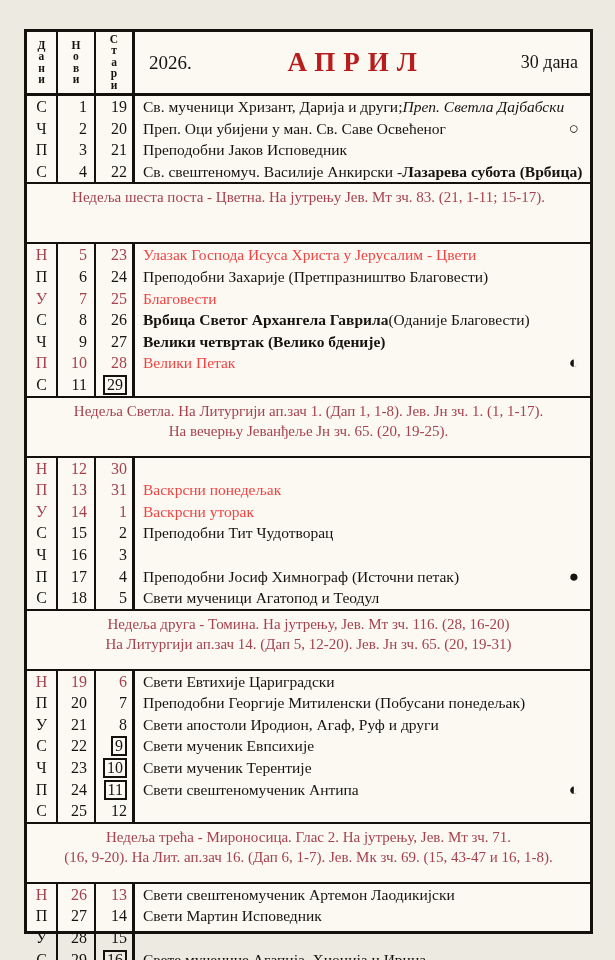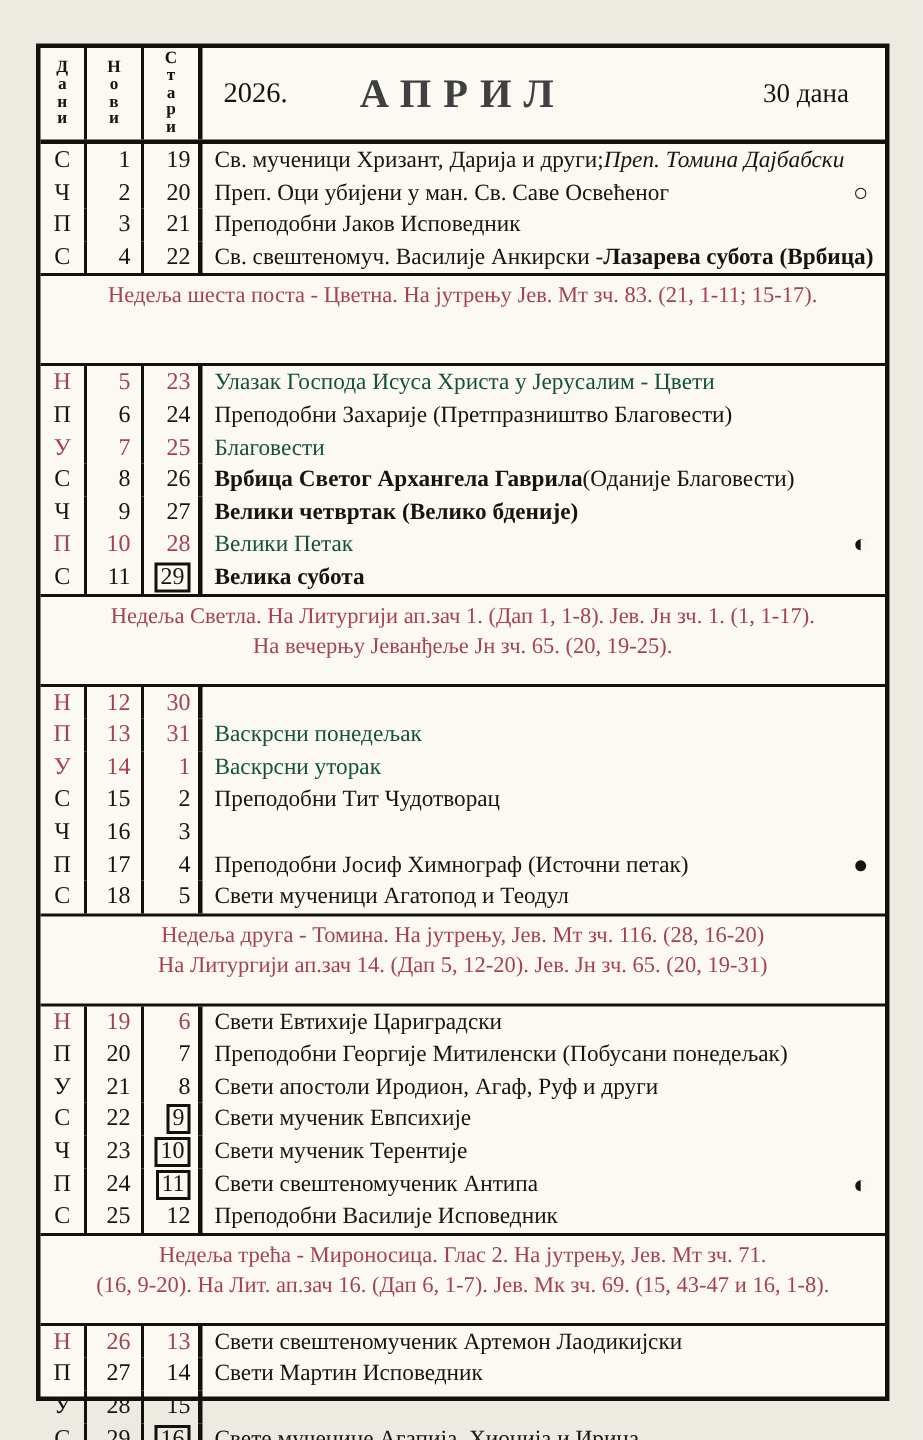--- a/index.html
+++ b/index.html
@@ -7,37 +7,37 @@
   body { background:#edeae2; font-family:"Liberation Serif","DejaVu Serif",serif; color:#17140f; }
   .page { position:absolute; left:0; top:0; width:615px; height:960px; }
   .calendar { position:absolute; left:24px; top:29px; width:569px; height:905px;
               border:3px solid #14110c; background:#fbf9f2; display:flex; flex-direction:column; }
   
   .hdr { display:flex; height:64px; border-bottom:3px solid #14110c; flex:0 0 auto; }
   .vcol { width:31px; border-right:2px solid #14110c; display:flex; align-items:center; justify-content:center; }
   .vcol.old { width:39px; border-right:3px solid #14110c; }
   .vcol.new { width:38px; }
   .vtxt { font-size:11.5px; line-height:11.5px; text-align:center; font-weight:bold; font-family:"Liberation Serif",serif; }
-  .hmain { flex:1; display:flex; align-items:center;gap:48px; }
+  .hmain { flex:1; display:flex; align-items:center; }
   .year { font-size:19px; padding-left:14px; }
-  .month { flex:1; text-align:left; font-size:27px; font-weight:bold; letter-spacing:8px; color:#404040; }
-  .daysct { font-size:18px; padding-right:24px; }
+  .month { flex:1; text-align:center; font-size:27px; font-weight:bold; letter-spacing:8px; color:#b91c1c; }
+  .daysct { font-size:18px; padding-right:12px; }
   
   .cbody { flex:1; display:flex; flex-direction:column; }
   .row { display:flex; height:21.6px; flex:0 0 auto; align-items:stretch; font-size:15.5px; }
   .c-day { width:31px; border-right:2px solid #14110c; text-align:center; line-height:21.6px; font-size:16px; }
   .c-new { width:38px; border-right:2px solid #14110c; text-align:right; padding-right:7px; line-height:21.6px; font-size:16px; }
   .c-old { width:39px; border-right:3px solid #14110c; text-align:right; padding-right:5px; line-height:21.6px; font-size:16px; }
   .c-old .boxed { display:inline-block; border:2px solid #14110c; line-height:16px; padding:0 2px; margin-bottom:1px; }
   .c-text { flex:1; padding-left:8px; line-height:21.6px; white-space:nowrap; display:flex; align-items:center; }
   .row.rednum .c-day, .row.rednum .c-new, .row.rednum .c-old { color:#a5424f; }
   .seg-normal { font-style:normal; }
   .seg-italic { font-style:italic; }
   .seg-bold { font-weight:bold; }
-  .seg-red { color:#14532d; }
+  .seg-red { color:#ef4444; }
   .moon { margin-left:auto; margin-right:11px; font-size:17px; line-height:21.6px; }
   
   .week { flex:0 0 auto; height:62px; border-top:2px solid #14110c; border-bottom:2px solid #14110c;
           color:#a5424f; text-align:center; font-size:15px; line-height:20px; padding-top:3px; }
 </style>
 </head>
 <body>
 
 <div class="page">
   <div class="calendar">
@@ -73,21 +73,21 @@
         <span class="daysct">30 дана</span>
       </div>
     </div>
     <div class="cbody">
         <div class="row">
           <div class="c-day">С</div>
           <div class="c-new">1</div>
           <div class="c-old">19</div>
           <div class="c-text">
             <span class="seg-normal">Св. мученици Хризант, Дарија и други; </span>
-            <span class="seg-italic">Преп. Томина Дајбабски</span>
+            <span class="seg-italic">Преп. Светла Дајбабски</span>
           </div>
         </div>
         <div class="row">
           <div class="c-day">Ч</div>
           <div class="c-new">2</div>
           <div class="c-old">20</div>
           <div class="c-text">
             <span class="seg-normal">Преп. Оци убијени у ман. Св. Саве Освећеног</span>
             <div class="moon">○</div>
           </div>
@@ -159,23 +159,20 @@
           <div class="c-old">28</div>
           <div class="c-text">
             <span class="seg-red">Велики Петак</span>
             <div class="moon">◐</div>
           </div>
         </div>
         <div class="row">
           <div class="c-day">С</div>
           <div class="c-new">11</div>
           <div class="c-old"><div class="boxed" style="display: inline-block;">29</div></div>
-          <div class="c-text">
-            <span class="seg-bold">Велика субота</span>
-          </div>
         </div>
         <div class="week">
           <div class="">Недеља Светла. На Литургији ап.зач 1. (Дап 1, 1-8). Јев. Јн зч. 1. (1, 1-17).</div>
           <div class="">На вечерњу Јеванђеље Јн зч. 65. (20, 19-25).</div>
         </div>
         <div class="row rednum">
           <div class="c-day">Н</div>
           <div class="c-new">12</div>
           <div class="c-old">30</div>
         </div>
@@ -275,23 +272,20 @@
           <div class="c-old"><div class="boxed" style="display: inline-block;">11</div></div>
           <div class="c-text">
             <span class="seg-normal">Свети свештеномученик Антипа</span>
             <div class="moon">◐</div>
           </div>
         </div>
         <div class="row">
           <div class="c-day">С</div>
           <div class="c-new">25</div>
           <div class="c-old">12</div>
-          <div class="c-text">
-            <span class="seg-normal">Преподобни Василије Исповедник</span>
-          </div>
         </div>
         <div class="week">
           <div class="">Недеља трећа - Мироносица. Глас 2. На јутрењу, Јев. Мт зч. 71.</div>
           <div class="">(16, 9-20). На Лит. ап.зач 16. (Дап 6, 1-7). Јев. Мк зч. 69. (15, 43-47 и 16, 1-8).</div>
         </div>
         <div class="row rednum">
           <div class="c-day">Н</div>
           <div class="c-new">26</div>
           <div class="c-old">13</div>
           <div class="c-text">

